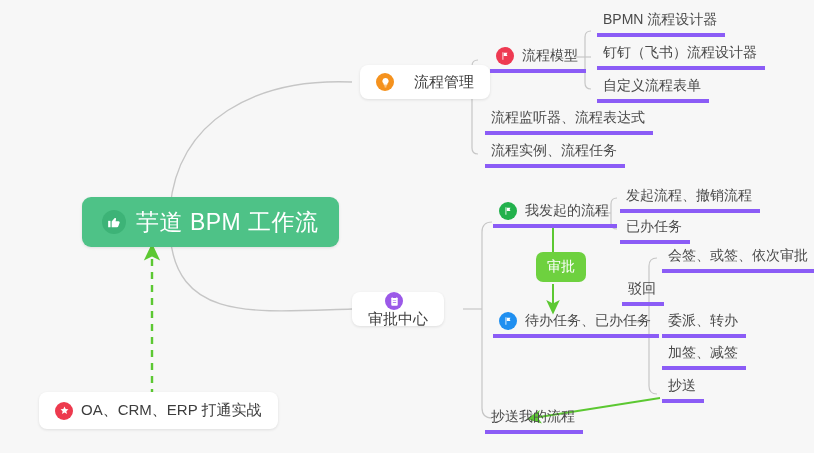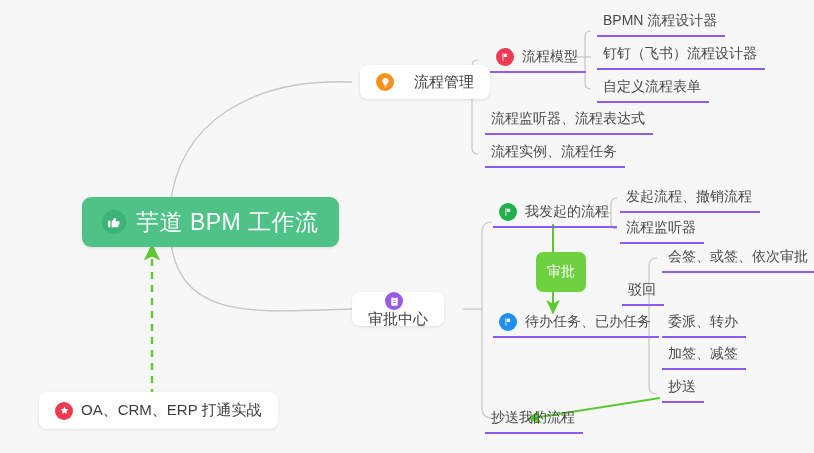--- a/index.html
+++ b/index.html
@@ -62,32 +62,32 @@
   }
   .card-label {
     color: #3d3d3d;
     font-size: 15px;
   }
 
   
   .leaf-node {
     height: 30px;
     padding: 0 8px 0 6px;
-    border-bottom: 2px solid #8b5cf6;
+    border-bottom: 4px solid #8b5cf6;
   }
   .leaf-label {
     color: #4a4a4a;
     font-size: 14px;
   }
 
   
   .badge-node {
     background: #6ed13f;
     border-radius: 7px;
-    height: 40px;
+    height: 30px;
     padding: 0 11px;
     justify-content: center;
   }
   .badge-label {
     color: #ffffff;
     font-size: 14px;
   }
 
   
   .icon {
@@ -225,21 +225,21 @@
         <path d="M6 3h2v18H6z"></path>
         <path d="M9 4h9l-2.2 4L18 12H9z"></path>
       </svg>
     </span>
     <span class="leaf-label">我发起的流程</span>
   </div>
   <div class="node leaf-node" style="left:620px; top:183px;">
     <span class="leaf-label">发起流程、撤销流程</span>
   </div>
   <div class="node leaf-node" style="left:620px; top:214px;">
-    <span class="leaf-label">流程监听器</span>
+    <span class="leaf-label">已办任务</span>
   </div>
 
   <div class="node badge-node" style="left:536px; top:252px;">
     <span class="badge-label">审批</span>
   </div>
 
   <div class="node leaf-node" style="left:493px; top:308px;">
     <span class="icon icon-blue">
       <svg width="10" height="10" viewBox="0 0 24 24" fill="#ffffff">
         <path d="M6 3h2v18H6z"></path>

